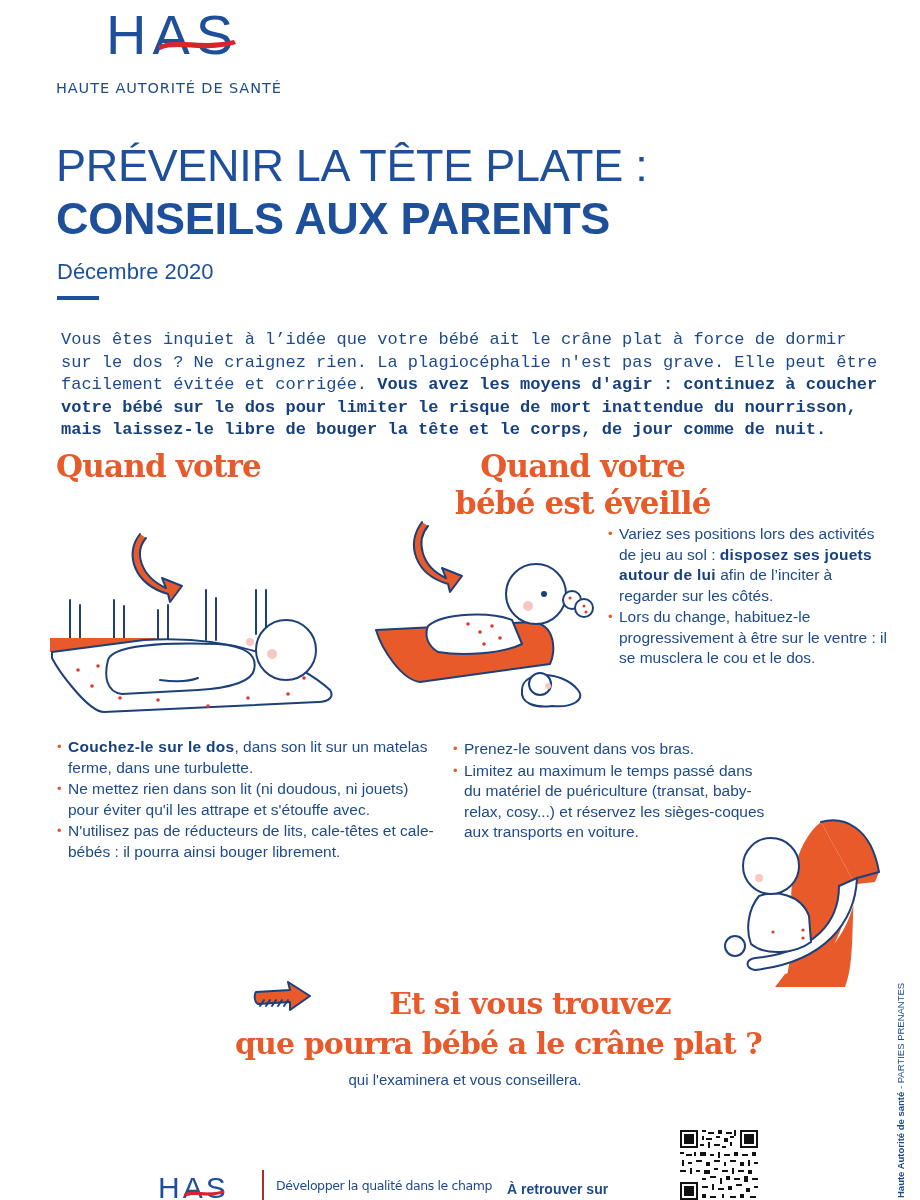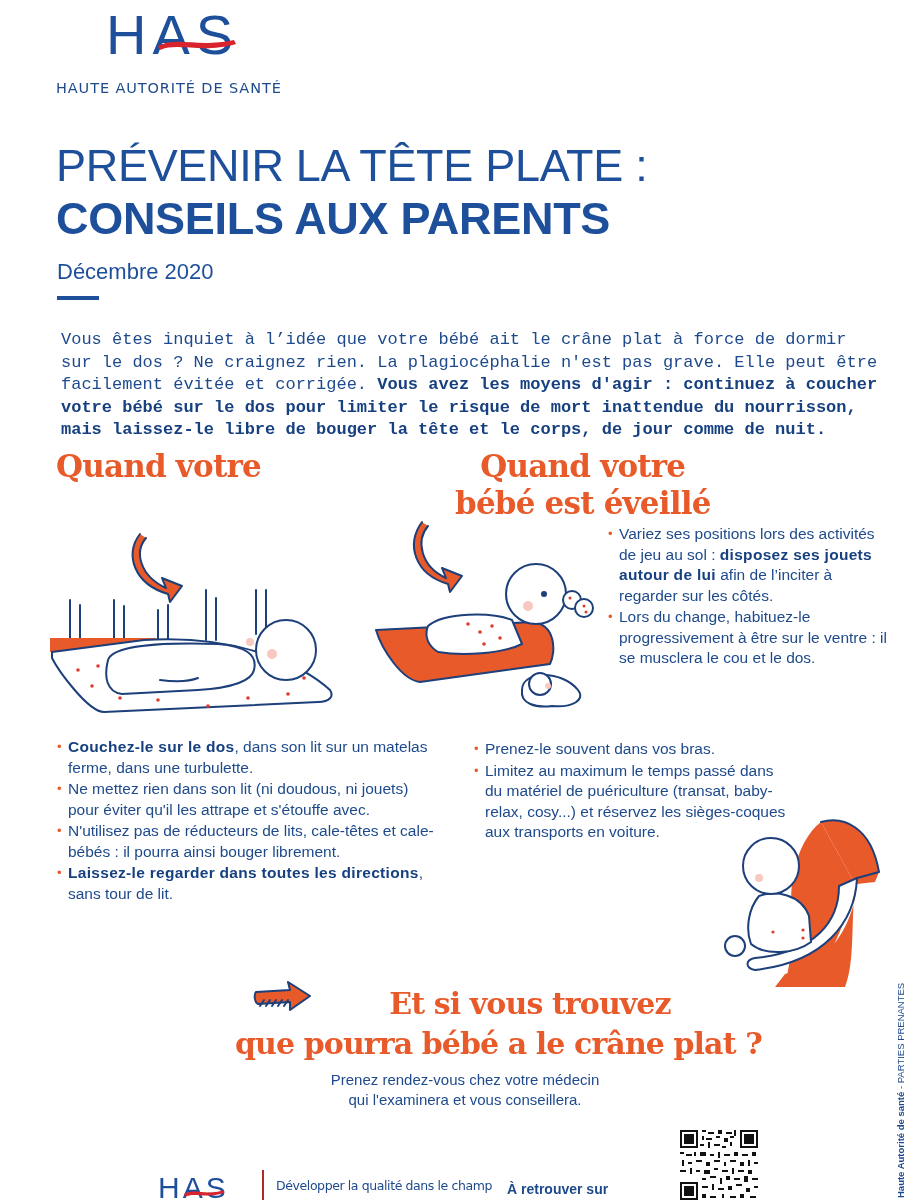--- a/index.html
+++ b/index.html
@@ -27,21 +27,21 @@
   .sec-left { left: 56px; top: 448px; }
   .sec-right { left: 455px; top: 448px; }
 
   
   .blist { list-style: none; color: #1e4a8c; font-size: 15.5px; line-height: 20.5px; }
   .blist li { position: relative; padding-left: 11px; margin-bottom: 1px; }
   .blist li::before { content: "•"; position: absolute; left: 0; top: 0; color: #e85a2a; font-size: 13px; }
   .blist b { font-weight: 700; color: #16407f; letter-spacing: 0.3px; }
   .list-awake { left: 608px; top: 524px; width: 280px; }
   .list-sleep { left: 57px; top: 737px; width: 380px; }
-  .list-arms { left: 474px; top: 739px; width: 320px; }
+  .list-arms { left: 453px; top: 739px; width: 320px; }
 
   
   .cta-head { left: 216px; top: 984px; width: 490px; text-align: center; font-family: "DejaVu Serif", serif; font-weight: 700; color: #e85a2a; font-size: 30px; line-height: 40px; letter-spacing: -0.9px; white-space: nowrap; margin-left: 19px; }
   .cta-head .l1 { display: block; padding-left: 100px; }
   .cta-text { left: 290px; top: 1070px; width: 350px; text-align: center; font-size: 15px; line-height: 20px; color: #1e4a8c; }
 
   
   .foot-logo { left: 158px; top: 1168px; width: 70px; height: 32px; }
   .foot-bar { left: 262px; top: 1170px; width: 2px; height: 30px; background: #b02a2a; }
   .foot-text { left: 276px; top: 1178px; font-size: 12.5px; color: #1e4a8c; white-space: nowrap; font-family: "DejaVu Sans", sans-serif; letter-spacing: -0.4px; }
@@ -157,21 +157,20 @@
 
 <ul class="abs blist list-awake">
   <li><span>Variez ses positions lors des activités de jeu au sol : </span><b>disposez ses jouets autour de lui</b><span> afin de l’inciter à regarder sur les côtés.</span></li>
   <li><span>Lors du change, habituez-le progressivement à être sur le ventre : il se musclera le cou et le dos.</span></li>
 </ul>
 
 <ul class="abs blist list-sleep">
   <li><b>Couchez-le sur le dos</b><span>, dans son lit sur un matelas ferme, dans une turbulette.</span></li>
   <li><span>Ne mettez rien dans son lit (ni doudous, ni jouets) pour éviter qu'il les attrape et s'étouffe avec.</span></li>
   <li><span>N'utilisez pas de réducteurs de lits, cale-têtes et cale-bébés : il pourra ainsi bouger librement.</span></li>
-  <li><b>Laissez-le regarder dans toutes les directions</b><span>, sans tour de lit.</span></li>
 </ul>
 
 <ul class="abs blist list-arms">
   <li>Prenez-le souvent dans vos bras.</li>
   <li>Limitez au maximum le temps passé dans du matériel de puériculture (transat, baby-relax, cosy...) et réservez les sièges-coques aux transports en voiture.</li>
 </ul>
 
 <svg class="abs" style="left:715px;top:812px;width:170px;height:175px" viewBox="0 0 170 175">
   <path class="or" d="M106 10 C128 4, 156 14, 164 60 L160 70 L142 72 C140 100, 124 150, 70 162 L60 175 L130 175 C140 150, 136 110, 140 72 Z"></path>
   <path class="or" d="M106 10 C80 30, 70 80, 80 120 L70 175 L100 175 C120 130, 140 90, 140 72 Z"></path>
@@ -190,21 +189,20 @@
 <svg class="abs" style="left:252px;top:980px;width:62px;height:34px" viewBox="0 0 62 34">
   <path class="or" d="M4 12 L38 10 L36 2 L58 16 L38 30 L38 22 L6 24 C2 22, 2 14, 4 12 Z"></path>
   <path class="ln" d="M4 12 L38 10 L36 2 L58 16 L38 30 L38 22 L6 24 C2 22, 2 14, 4 12 Z" stroke-width="1.5"></path>
   <path class="ln" d="M8 26 L12 20 M14 26 L18 20 M20 26 L24 20 M26 26 L30 20 M32 26 L36 20" stroke-width="1.2"></path>
 </svg>
 <div class="abs cta-head">
   <span class="l1">Et si vous trouvez</span>
   <span style="display:block">que pourra bébé a le crâne plat ?</span>
 </div>
 <div class="abs cta-text">
-  <div>Prenez rendez-vous chez votre médecin</div>
   <div>qui l'examinera et vous conseillera.</div>
 </div>
 
 <svg class="abs foot-logo" viewBox="0 0 70 32">
   <text x="0" y="30" font-family="Liberation Sans, sans-serif" font-size="30" fill="#1e4f9a" letter-spacing="3">HAS</text>
   <path d="M26 26 C36 20, 48 28, 66 22 L66 25 C48 31, 36 24, 27 29 Z" fill="#d9232d"></path>
 </svg>
 <div class="abs foot-bar"></div>
 <div class="abs foot-text">Développer la qualité dans le champ</div>
 <div class="abs foot-find">À retrouver sur</div>

